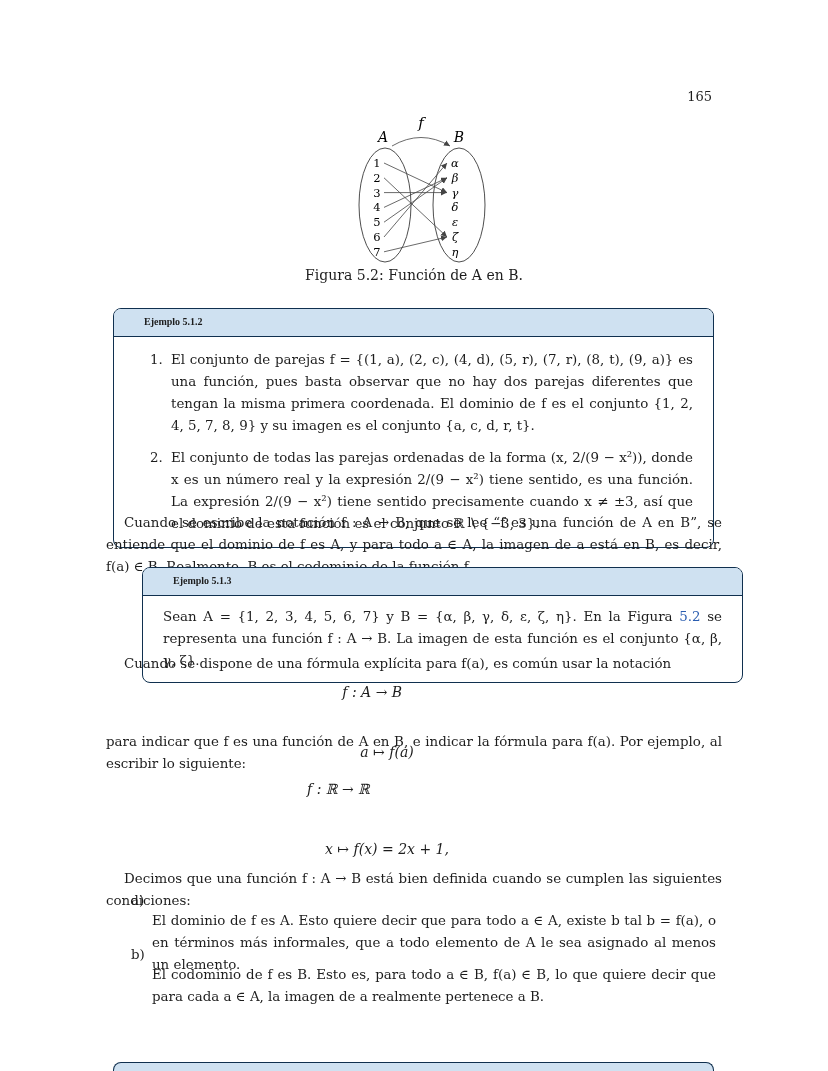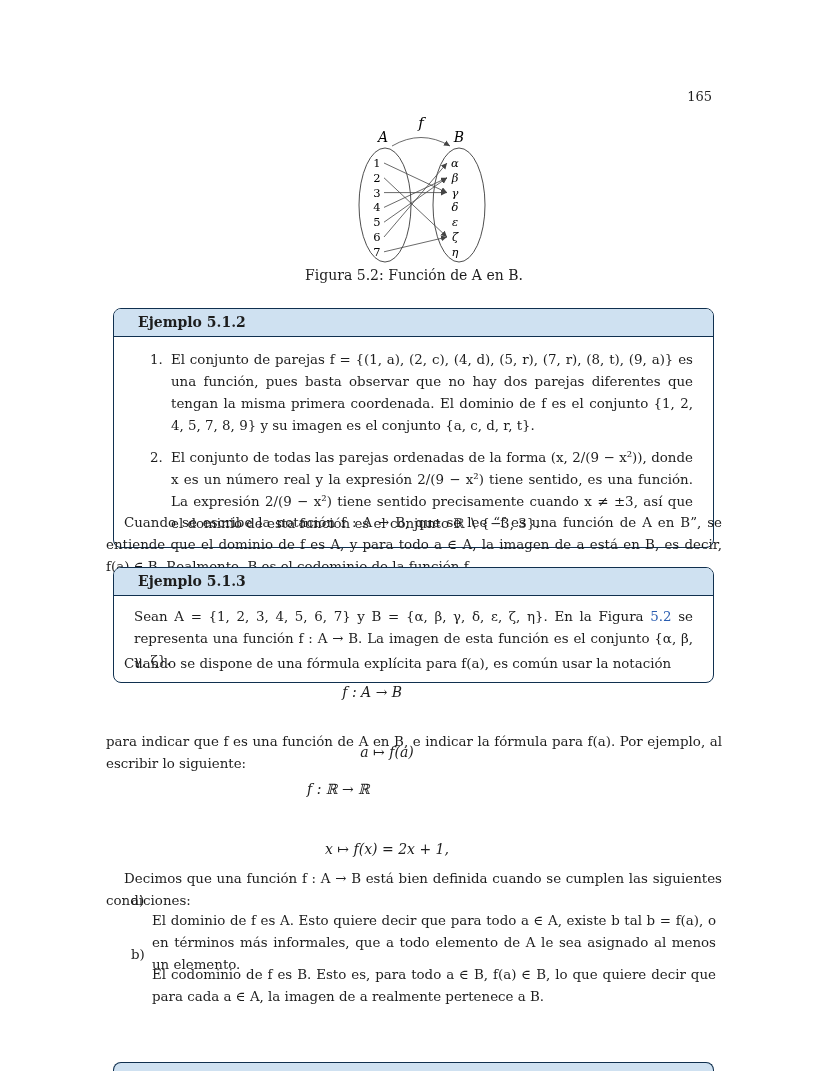--- a/index.html
+++ b/index.html
@@ -40,23 +40,24 @@
   .example-box{
     position:absolute;left:113px;width:601px;
     border:1.6px solid var(--box-border);
     border-radius:8px;
     background:#fff;
     overflow:hidden;
   }
   .example-box .box-header{
     background:var(--box-header-bg);
     border-bottom:1.6px solid var(--box-border);
-    font-weight:bold;font-size:14px;
-    padding:3px 14px 4px 24px;
+    font-weight:bold;font-size:10px;
+    padding:3px 14px 4px 30px;
     line-height:20px;
+    font-family:Liberation Serif, serif;
   }
   .example-box .box-body{
     padding:10px 20px 10px 20px;
     text-align:justify;
   }
   .box-item{position:relative;padding-left:37px;margin:2px 0 10px 0;}
   .box-item:last-child{margin-bottom:2px;}
   .box-item .item-num{position:absolute;left:16px;top:0;}
   .para{
     position:absolute;left:106px;width:616px;
@@ -141,21 +142,21 @@
       </div>
       <div class="box-item">
         <span class="item-num">2.</span>
         <span>El conjunto de todas las parejas ordenadas de la forma (x, 2/(9 − x²)), donde x es un número real y la expresión 2/(9 − x²) tiene sentido, es una función. La expresión 2/(9 − x²) tiene sentido precisamente cuando x ≠ ±3, así que el dominio de esta función es el conjunto ℝ ∖ {−3, 3}.</span>
       </div>
     </div>
   </div>
 
   <div class="para indent" style="top:512px;">Cuando se escribe la notación f : A → B, que se lee “f es una función de A en B”, se entiende que el dominio de f es A, y para todo a ∈ A, la imagen de a está en B, es decir, f(a) ∈ B. Realmente, B es el codominio de la función f.</div>
 
-  <div class="example-box" style="top:567px;">
+  <div class="example-box" style="top:567px;margin-left:29px;">
     <div class="box-header">Ejemplo 5.1.3</div>
     <div class="box-body">
       <span>Sean A = {1, 2, 3, 4, 5, 6, 7} y B = {α, β, γ, δ, ε, ζ, η}. En la Figura </span><a class="ref-link">5.2</a><span> se representa una función f : A → B. La imagen de esta función es el conjunto {α, β, γ, ζ}.</span>
     </div>
   </div>
 
   <div class="para indent" style="top:653px;">Cuando se dispone de una fórmula explícita para f(a), es común usar la notación</div>
 
   <div class="math-block" style="top:680px;">
     <div class="math-inner">

